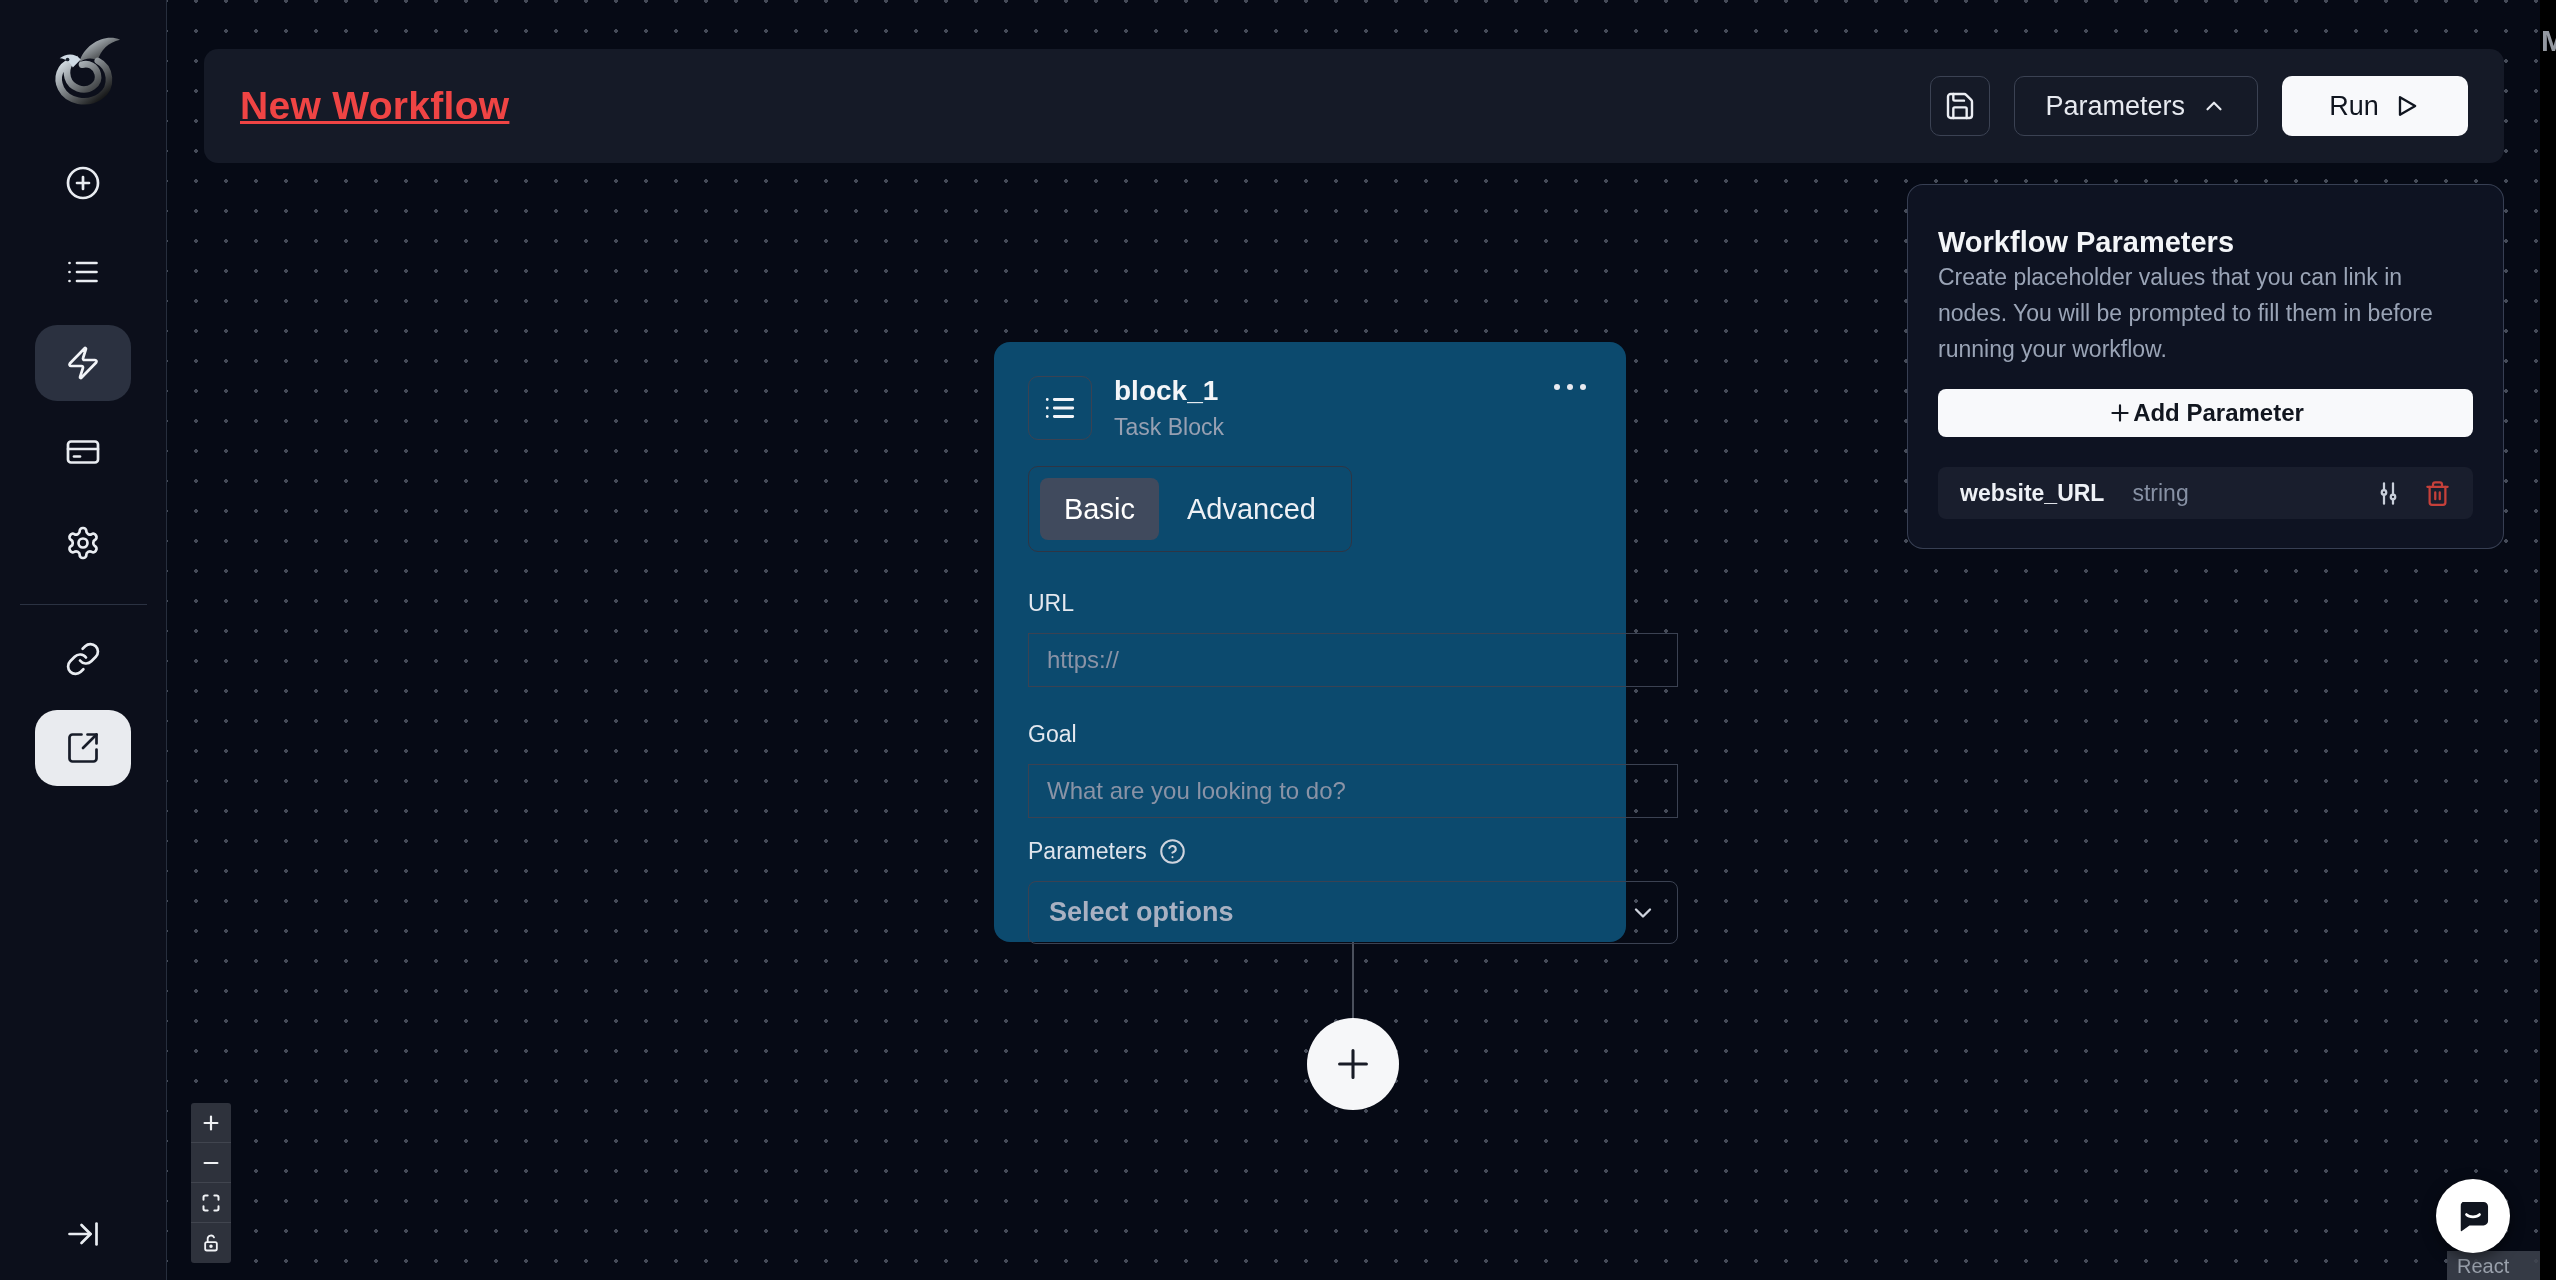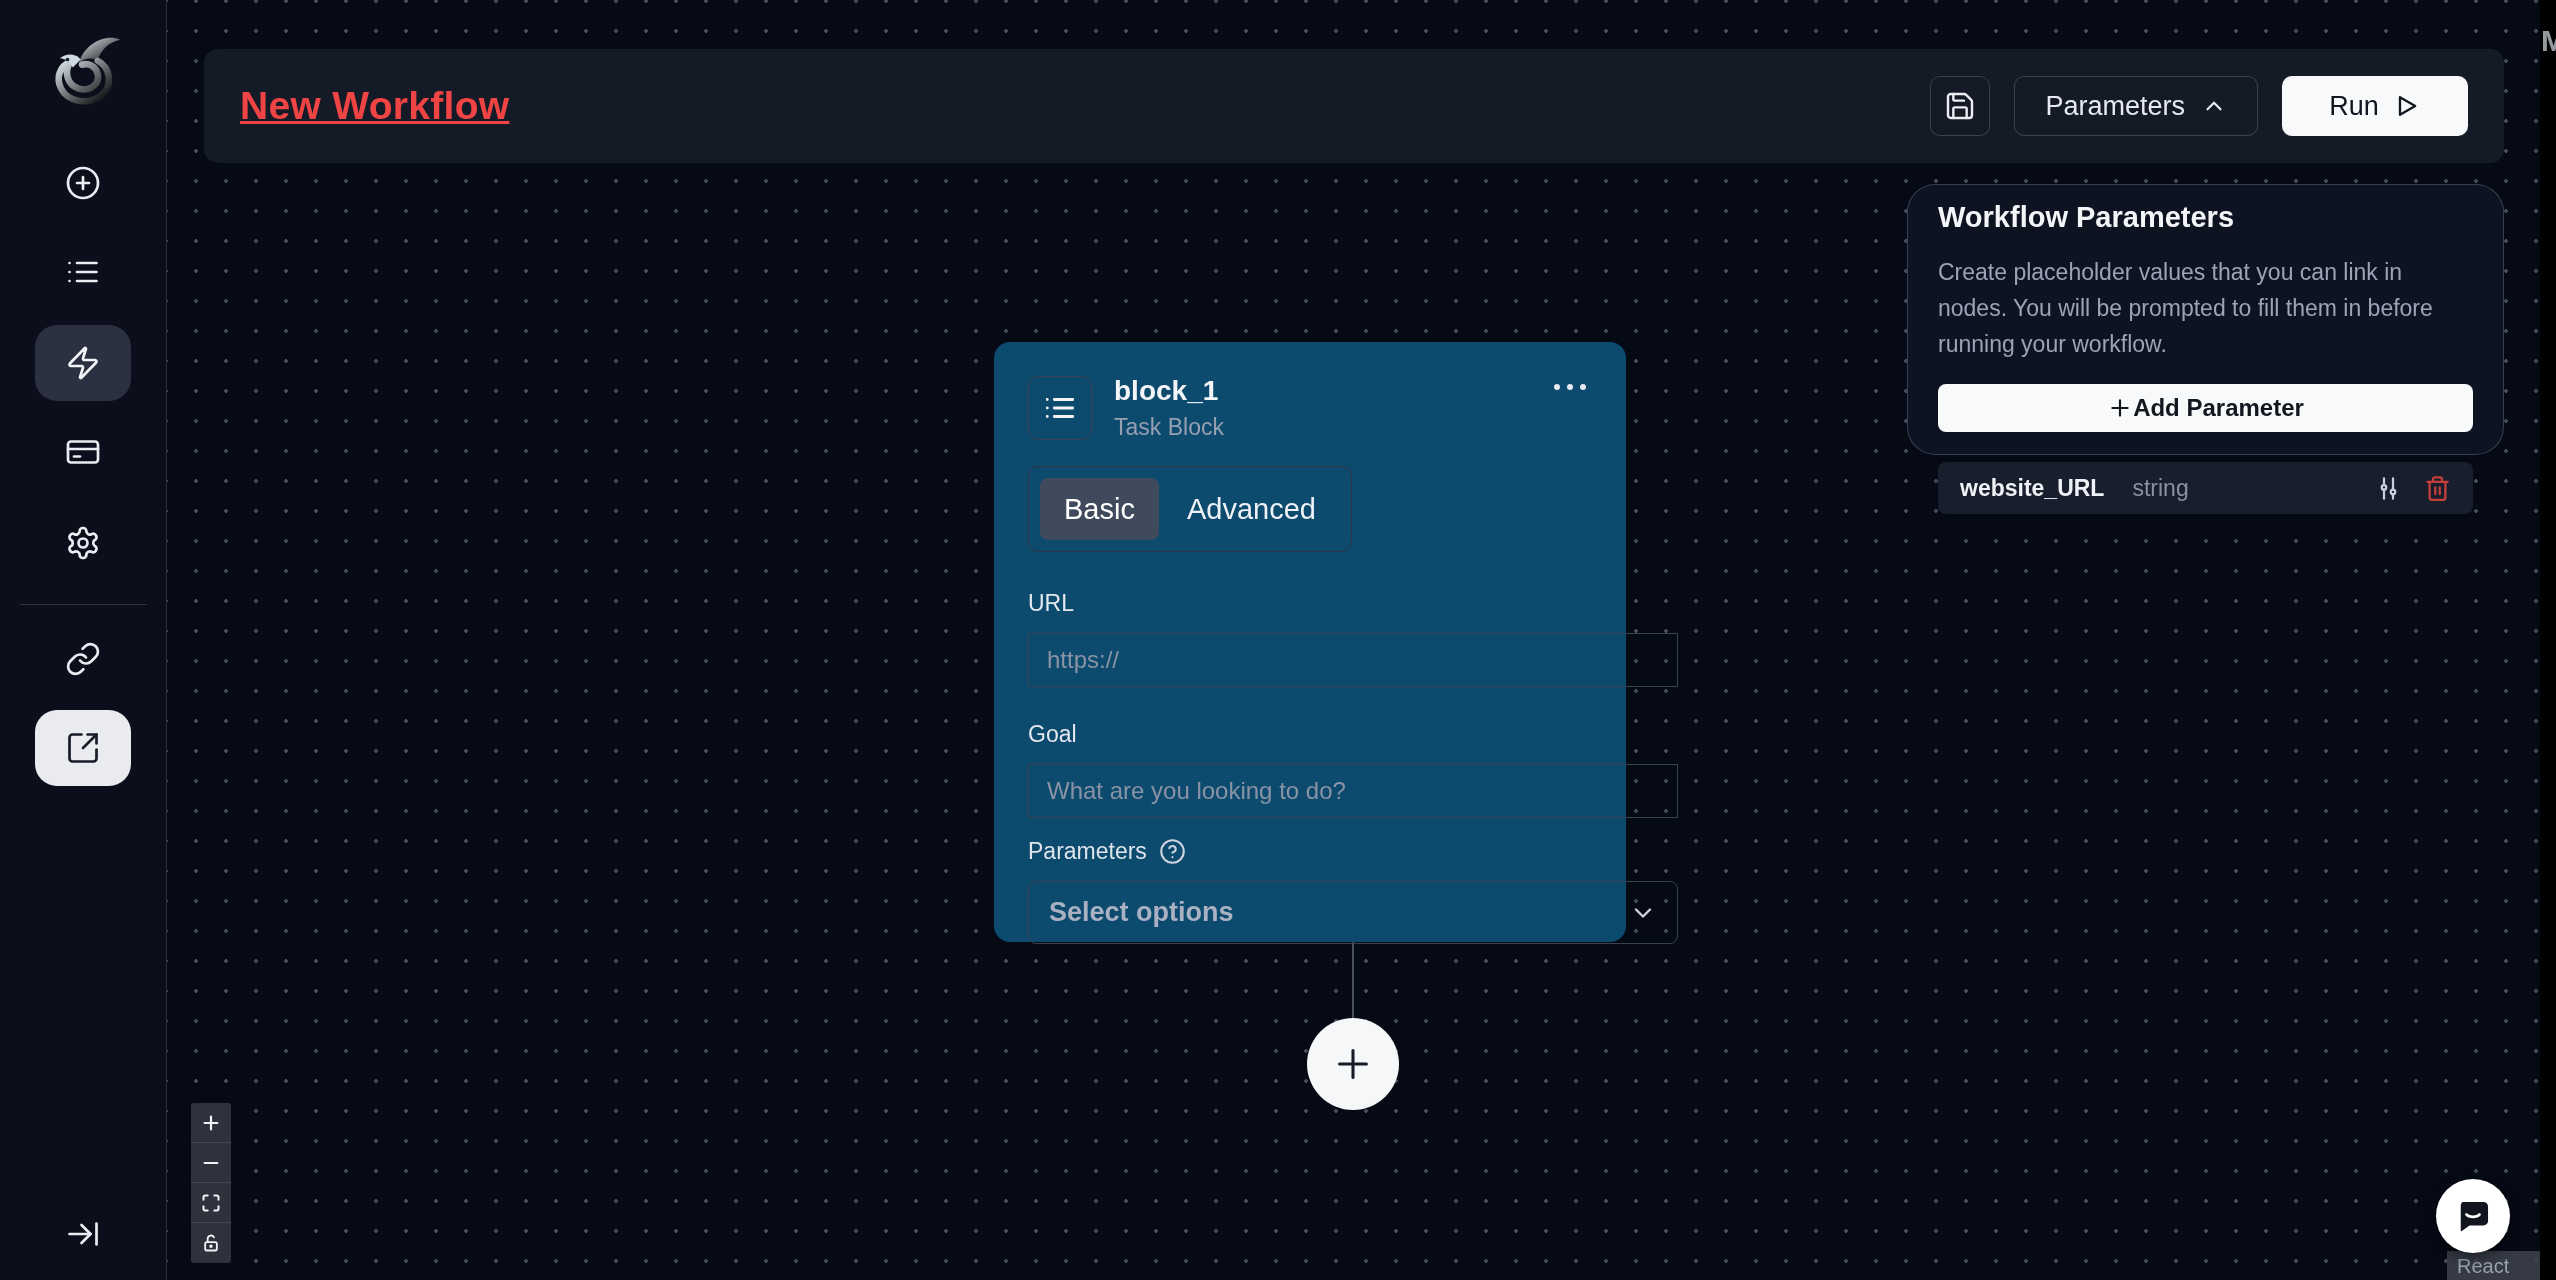--- a/index.html
+++ b/index.html
@@ -67,24 +67,24 @@
   #select-box span { color:#a9b1c2; font-size:27px; font-weight:700; }
   #select-box .chev { margin-left:auto; color:#cfd4de; }
 
   
   #connector { left:1352px; top:942px; width:2px; height:78px; background:#4a505c; }
   #plus-node { left:1307px; top:1018px; width:92px; height:92px; border-radius:50%;
     background:#f6f7f9; display:flex; align-items:center; justify-content:center;
     color:#171b26; cursor:pointer; z-index:6; }
 
   
-  #panel { left:1907px; top:184px; width:597px; height:271px; background:#0e1322;
-    border:1px solid rgba(96,108,132,.5); border-radius:28px; padding:16px 30px; z-index:8; }
+  #panel { left:1907px; top:184px; width:597px; height:365px; background:#0e1322;
+    border:1px solid rgba(96,108,132,.5); border-radius:16px; padding:41px 30px; z-index:8; }
   #panel h2 { color:#f3f5f8; font-size:29px; font-weight:700; }
-  #panel p { margin-top:20px; color:#9aa4b6; font-size:23px; line-height:36px; }
+  #panel p { margin-top:0; color:#9aa4b6; font-size:23px; line-height:36px; }
   #add-param-btn { margin-top:22px; width:100%; height:48px; background:#f8f9fb; border-radius:8px;
     display:flex; align-items:center; justify-content:center; color:#11161f;
     font-size:24px; font-weight:700; cursor:pointer; }
   .param-row { margin-top:30px; height:52px; background:#191e2d; border-radius:8px;
     display:flex; align-items:center; padding:0 22px; }
   .param-name { color:#eef1f6; font-size:23px; font-weight:600; }
   .param-type { color:#8791a4; font-size:23px; margin-left:28px; }
   .param-actions { margin-left:auto; display:flex; align-items:center; gap:22px; }
   .param-actions .edit { color:#c9cfda; cursor:pointer; }
   .param-actions .del { color:#c5403a; cursor:pointer; }

